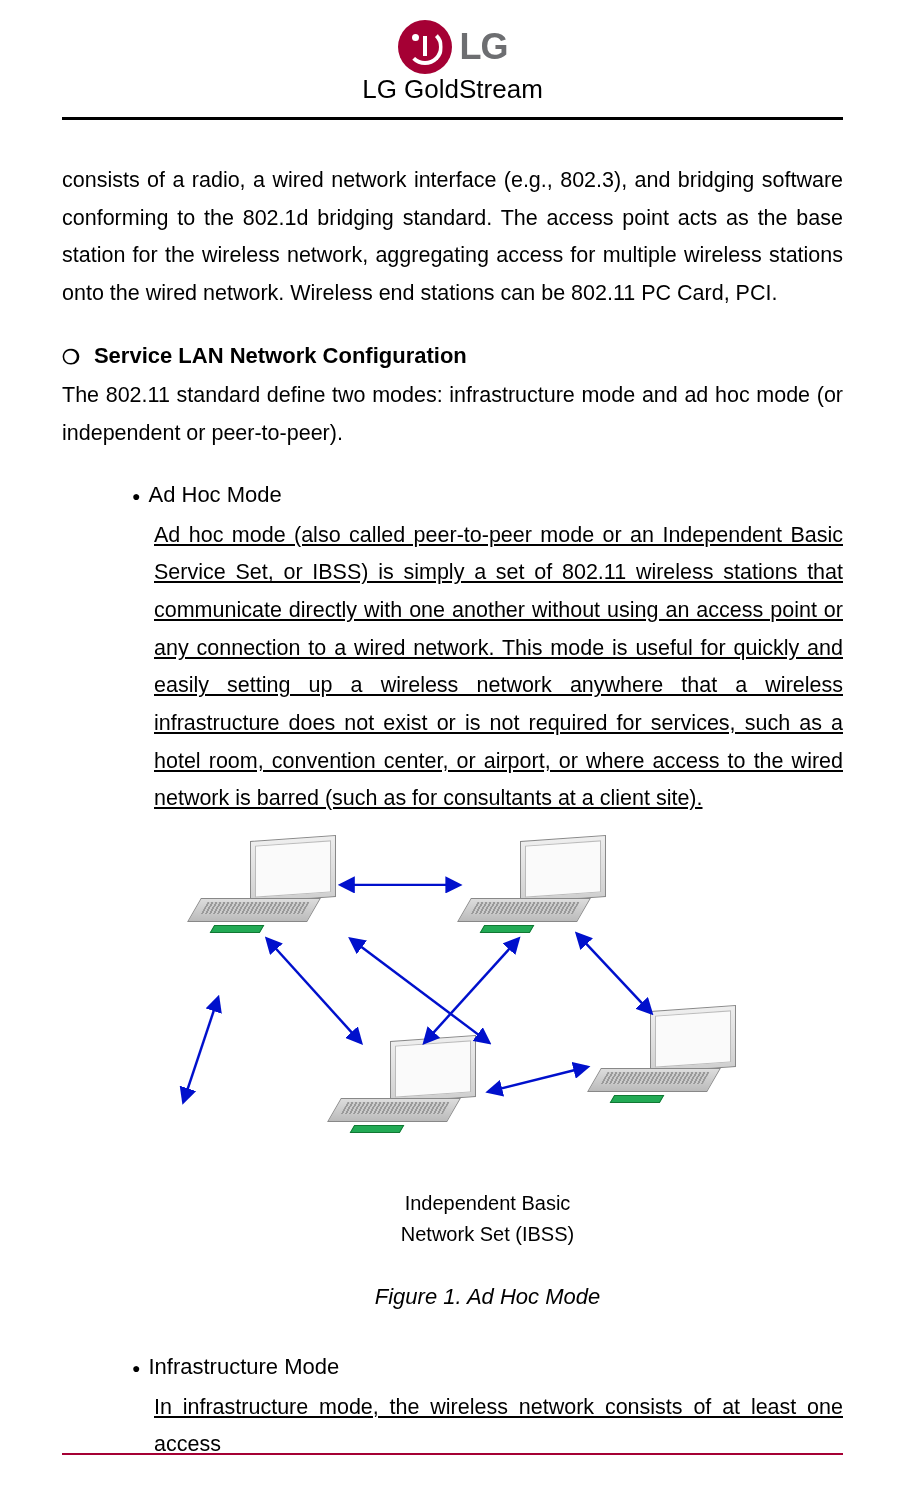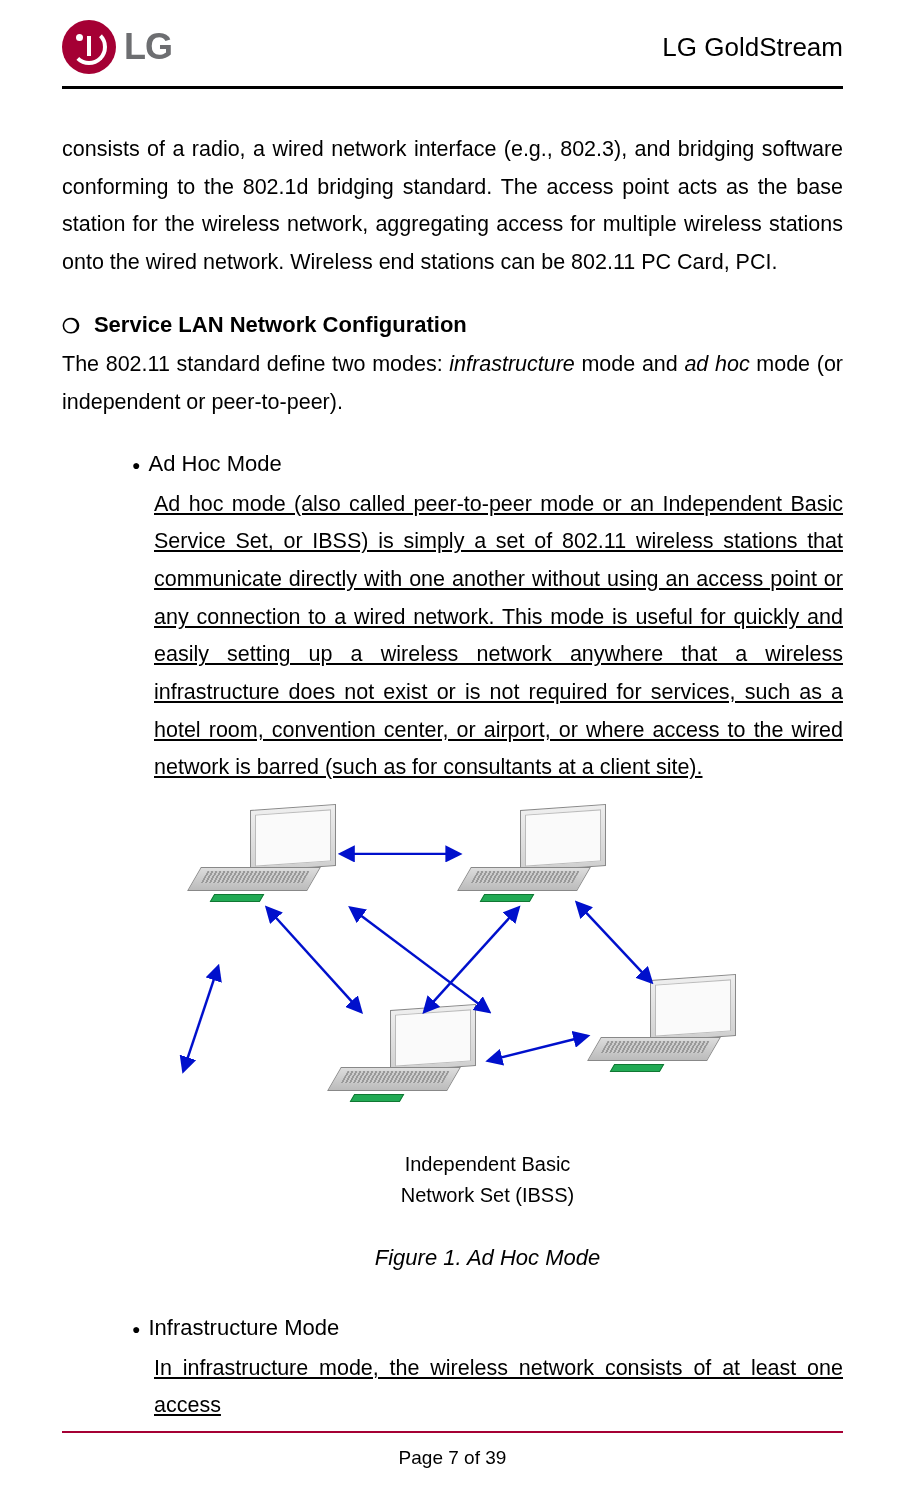--- a/index.html
+++ b/index.html
@@ -10,20 +10,21 @@
       font-family: Arial, Helvetica, sans-serif;
       color: #000;
       position: relative;
       padding: 20px 62px 0 62px;
     }
     .header {
       display: flex;
       justify-content: space-between;
       align-items: center;
       padding-bottom: 8px;
+      flex-direction: column;
     }
     .logo-wrap {
       display: flex;
       align-items: center;
       gap: 8px;
     }
     .logo-circle {
       width: 54px;
       height: 54px;
       border-radius: 50%;
@@ -105,21 +106,21 @@
     .section-bullet {
       font-size: 20px;
       line-height: 1;
       position: relative;
       top: 1px;
     }
     .intro2 {
       text-align: justify;
       margin-bottom: 24px;
     }
-    .italic { font-style: italic; }
+    .italic { }
     .sub-list {
       padding-left: 70px;
     }
     .sub-head {
       font-size: 22px;
       margin-bottom: 2px;
       display: flex;
       align-items: center;
       gap: 8px;
     }
@@ -186,21 +187,21 @@
       position: absolute;
       inset: 0;
       width: 100%;
       height: 100%;
       pointer-events: none;
     }
     .caption {
       text-align: center;
       font-size: 20px;
       line-height: 1.55;
-      margin-top: 2px;
+      margin-top: 10px;
       margin-bottom: 28px;
     }
     .fig-title {
       text-align: center;
       font-size: 22px;
       margin-bottom: 32px;
       font-style: italic;
     }
     .footer {
       position: absolute;
@@ -313,14 +314,13 @@
       <span class="sub-bullet">●</span>
       <span>Infrastructure Mode</span>
     </div>
     <p class="sub-body">In infrastructure mode, the wireless network consists of at least one access</p>
   </div>
 
 </div>
 
 <div class="footer">
   <hr class="hr-bot">
-  <div class="page-num">Page 7 of 39</div>
 </div>
 
 </body></html>

